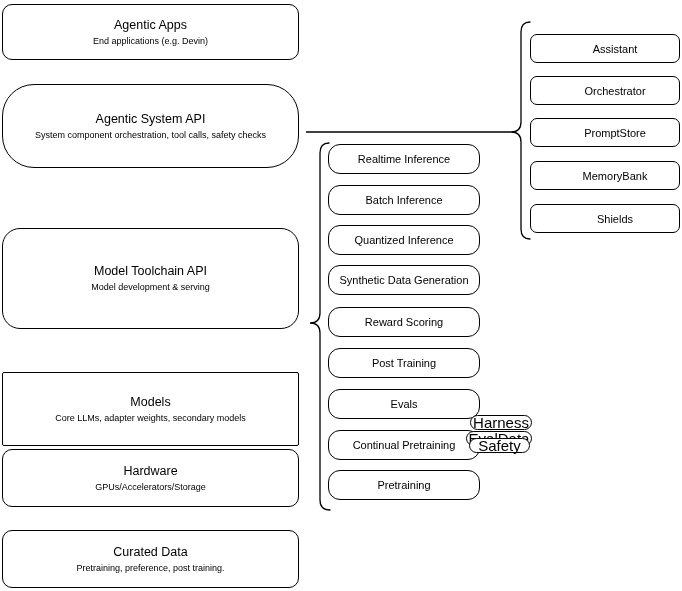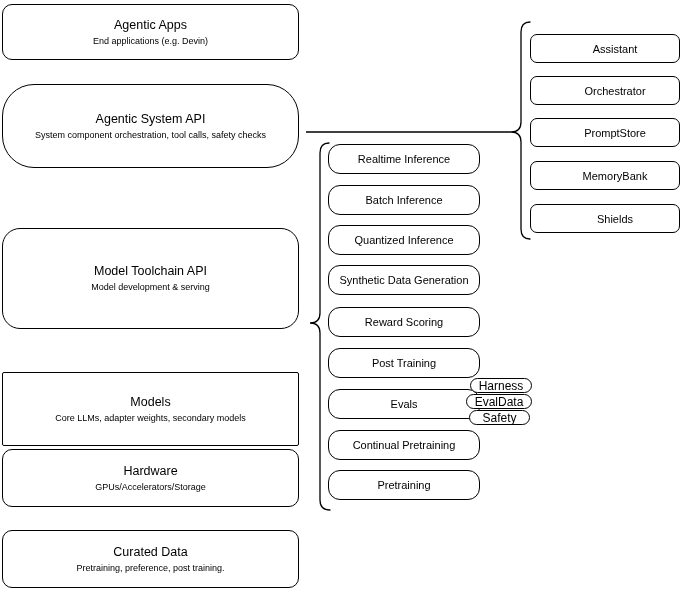--- a/index.html
+++ b/index.html
@@ -33,21 +33,21 @@
   .mbox{
     left:328px;width:152px;height:30px;
     border-radius:12px;font-size:11px;
   }
   .rbox{
     left:530px;width:150px;height:29px;
     border-radius:7px;font-size:11px;padding-left:20px;
   }
   .pill{
     height:15px;border-radius:8px;
-    font-size:12px;z-index:3;
+    font-size:15px;z-index:3;margin-top:37px;
   }
 </style>
 </head>
 <body>
 
 <div class="canvas">
 
   <svg class="overlay" viewBox="0 0 682 591" xmlns="http://www.w3.org/2000/svg">
     <line x1="306" y1="132" x2="511" y2="132" stroke="#000" stroke-width="1.3"></line>
     <path d="M329 143 Q320 143 320 153 L320 313 Q320 323 310 323 Q320 323 320 333 L320 500 Q320 510 330 510" fill="none" stroke="#000" stroke-width="1.3" stroke-linecap="round"></path>
@@ -89,21 +89,21 @@
   <div class="mbox" style="top:225px">Quantized Inference</div>
   <div class="mbox" style="top:265px">Synthetic Data Generation</div>
   <div class="mbox" style="top:307px">Reward Scoring</div>
   <div class="mbox" style="top:348px">Post Training</div>
   <div class="mbox" style="top:389px">Evals</div>
   <div class="mbox" style="top:430px">Continual Pretraining</div>
   <div class="mbox" style="top:470px">Pretraining</div>
 
   <div class="pill" style="left:470px;top:378px;width:62px">Harness</div>
   <div class="pill" style="left:466px;top:394px;width:66px">EvalData</div>
-  <div class="pill" style="left:469px;top:410px;width:61px">Safety</div>
+  <div class="pill" style="left:469px;top:401px;width:61px">Safety</div>
 
   <div class="rbox" style="top:34px">Assistant</div>
   <div class="rbox" style="top:76px">Orchestrator</div>
   <div class="rbox" style="top:118px">PromptStore</div>
   <div class="rbox" style="top:161px">MemoryBank</div>
   <div class="rbox" style="top:204px">Shields</div>
 
 </div>
 
 </body></html>

